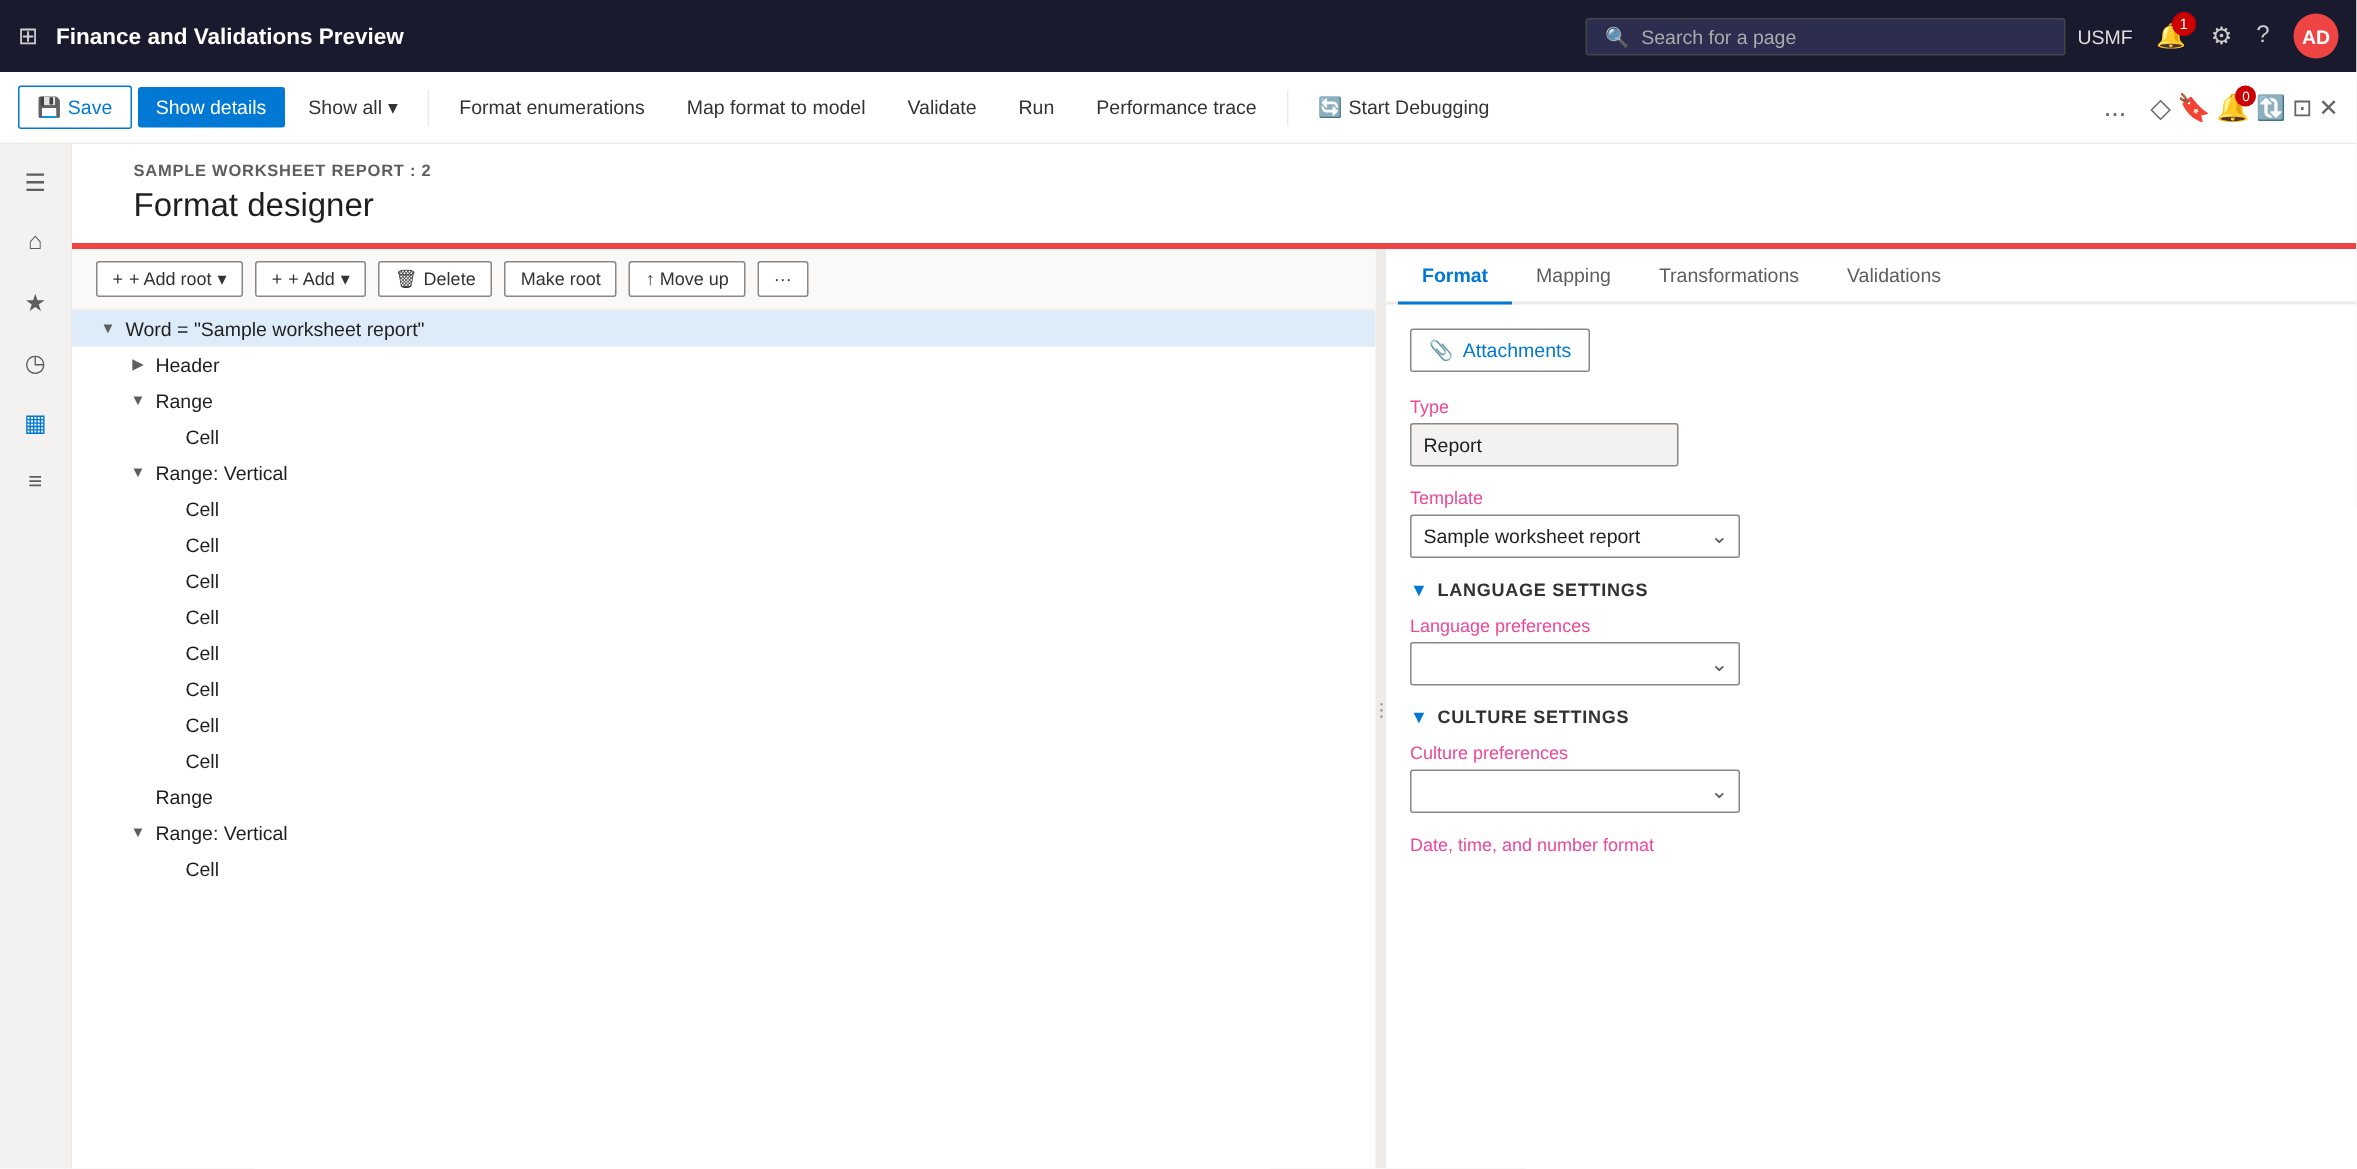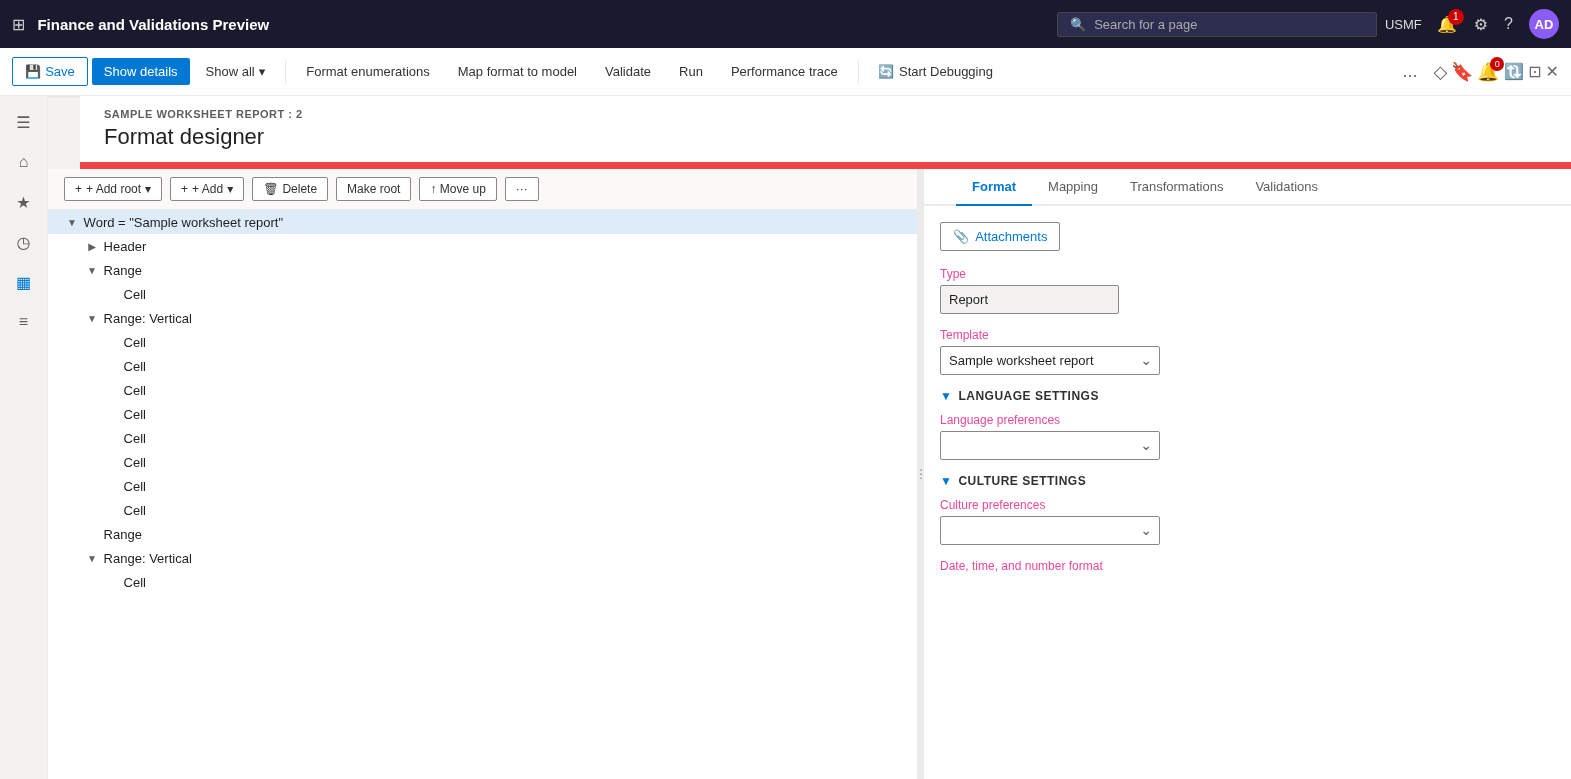--- a/index.html
+++ b/index.html
@@ -23,21 +23,21 @@
       border-radius: 2px;
       display: flex;
       align-items: center;
       padding: 4px 12px;
       gap: 8px;
       width: 320px;
       color: #aaa;
       font-size: 13px;
     }
     .top-nav .nav-right { display: flex; align-items: center; gap: 16px; color: #ccc; }
-    .top-nav .user-badge { background: #8b5cf6; border-radius: 50%; width: 30px; height: 30px; display: flex; align-items: center; justify-content: center; color: white; font-weight: bold; font-size: 13px; }
+    .top-nav .user-badge { background: #ef4444; border-radius: 50%; width: 30px; height: 30px; display: flex; align-items: center; justify-content: center; color: white; font-weight: bold; font-size: 13px; }
     .top-nav .notif-badge { position: relative; }
     .top-nav .badge-count { position: absolute; top: -6px; right: -6px; background: #c00; border-radius: 50%; width: 16px; height: 16px; font-size: 10px; display: flex; align-items: center; justify-content: center; color: white; }
 
     
     .toolbar {
       background: white;
       height: 48px;
       display: flex;
       align-items: center;
       padding: 0 12px;
@@ -77,21 +77,21 @@
       padding-top: 8px;
       gap: 4px;
     }
     .sidebar-icon { width: 36px; height: 36px; display: flex; align-items: center; justify-content: center; border-radius: 4px; cursor: pointer; color: #605e5c; font-size: 16px; }
     .sidebar-icon.active { color: #0078d4; }
 
     
     .content-area { flex: 1; display: flex; flex-direction: column; overflow: hidden; }
 
     
-    .page-header { background: white; padding: 12px 24px 0; border-bottom: 7px solid #ef4444; margin-left: 32px; }
+    .page-header { background: white; padding: 12px 41px 0; border-bottom: 4px solid #ef4444; }
     .breadcrumb { font-size: 11px; color: #605e5c; text-transform: uppercase; font-weight: 600; letter-spacing: 0.5px; margin-bottom: 4px; }
     .page-title { font-size: 22px; font-weight: 300; color: #1f1f1f; padding-bottom: 12px; }
 
     
     .designer-area { display: flex; flex: 1; overflow: hidden; background: white; }
 
     
     .tree-panel { flex: 0 0 870px; border-right: 1px solid #edebe9; display: flex; flex-direction: column; overflow: hidden; }
     .tree-toolbar { padding: 8px 16px; border-bottom: 1px solid #edebe9; display: flex; align-items: center; gap: 8px; background: #faf9f8; }
     .tree-btn { padding: 4px 10px; border: 1px solid #8a8886; background: white; cursor: pointer; font-size: 12px; color: #333; border-radius: 2px; display: flex; align-items: center; gap: 4px; }
@@ -101,21 +101,21 @@
     .tree-item .expand-icon { width: 16px; height: 16px; display: inline-flex; align-items: center; justify-content: center; font-size: 10px; color: #605e5c; }
     .tree-item .indent { display: inline-block; }
     .tree-item .item-text { flex: 1; }
 
     
     .resize-handle { width: 6px; background: #edebe9; cursor: col-resize; position: relative; display: flex; align-items: center; justify-content: center; }
     .resize-handle::after { content: '⋮'; color: #8a8886; font-size: 12px; }
 
     
     .right-panel { flex: 1; display: flex; flex-direction: column; overflow: hidden; background: white; }
-    .right-tabs { display: flex; border-bottom: 2px solid #edebe9; padding: 0 32px; }
+    .right-tabs { display: flex; border-bottom: 2px solid #edebe9; padding: 0 8px; }
     .right-tab { padding: 10px 16px; cursor: pointer; font-size: 13px; color: #605e5c; border-bottom: 2px solid transparent; margin-bottom: -2px; }
     .right-tab.active { color: #0078d4; border-bottom-color: #0078d4; font-weight: 600; }
     .right-content { flex: 1; overflow-y: auto; padding: 16px; }
 
     
     .attachments-btn { display: flex; align-items: center; gap: 6px; padding: 6px 12px; border: 1px solid #8a8886; background: white; cursor: pointer; font-size: 13px; color: #0078d4; border-radius: 2px; margin-bottom: 16px; width: fit-content; }
 
     
     .field-label { font-size: 12px; color: #ec4899; margin-bottom: 4px; display: block; }
     .field-input { width: 100%; padding: 6px 8px; border: 1px solid #8a8886; border-radius: 2px; font-size: 13px; color: #1f1f1f; background: white; }

